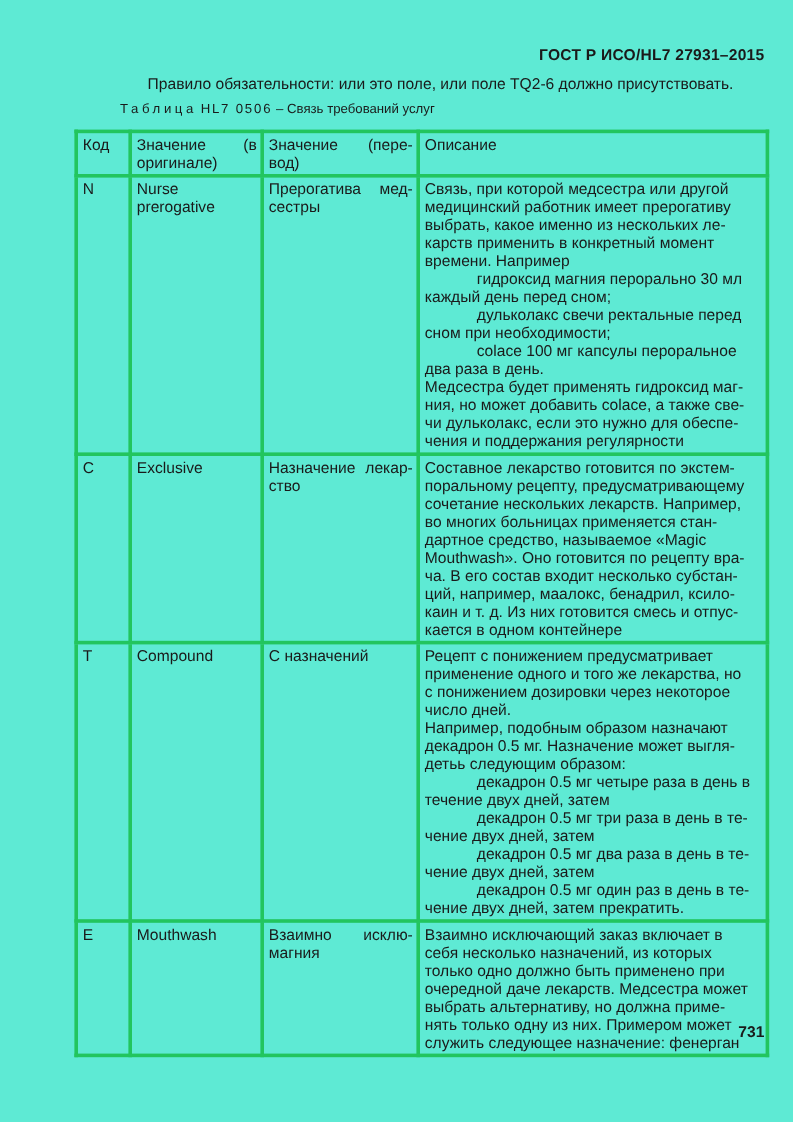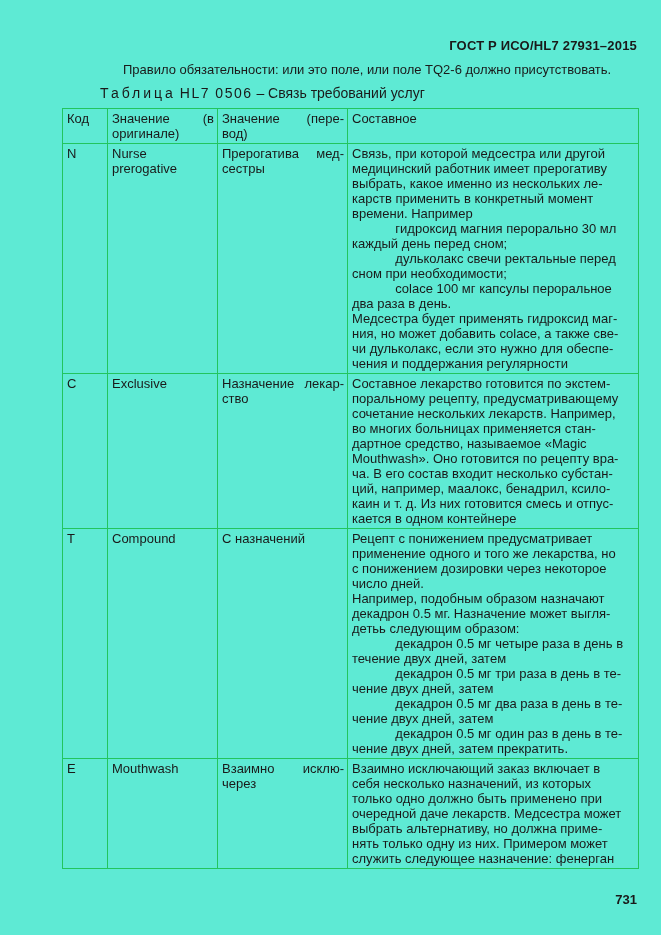--- a/index.html
+++ b/index.html
@@ -31,49 +31,49 @@
     right: 24px;
     font-size: 13px;
     line-height: 15px;
     margin-left: 23px;
   }
   .caption {
     position: absolute;
     top: 85px;
     left: 100px;
     right: 28px;
-    font-size: 14px;
+    font-size: 11px;
     white-space: nowrap;
   }
   .caption .ls-wide { letter-spacing: 3px; }
   .caption .ls-mid  { letter-spacing: 1.5px; }
   table.hl7 {
     position: absolute;
     top: 108px;
     left: 62px;
     width: 576px;
     border-collapse: collapse;
     table-layout: fixed;
     font-size: 13px;
   }
   table.hl7 td {
-    border: 1px solid #22c55e;
+    border: 3px solid #22c55e;
     vertical-align: top;
     padding: 2px 3px 2px 4px;
     line-height: 15px;
     white-space: pre-wrap;
     overflow: hidden;
   }
   .jspread {
     text-align: justify;
     text-align-last: justify;
   }
   .page-number {
     position: absolute;
-    top: 892px;
+    top: 852px;
     right: 24px;
     font-weight: bold;
     font-size: 13px;
   }
 </style>
 </head>
 <body>
 
 <div class="page">
 
@@ -90,21 +90,21 @@
       <col style="width:130px">
       <col style="width:291px">
     </colgroup>
     <tbody id="table-body">
       <tr>
         <td>Код</td>
         <td class="maybe-spread jspread">Значение (в
 оригинале)</td>
         <td class="maybe-spread jspread">Значение (пере-
 вод)</td>
-        <td>Составное</td>
+        <td>Описание</td>
       </tr>
     <tr>
     <td>N</td>
     <td class="maybe-spread jspread">Nurse
 prerogative</td>
     <td class="maybe-spread jspread">Прерогатива мед-
 сестры</td>
     <td>Связь, при которой медсестра или другой
 медицинский работник имеет прерогативу
 выбрать, какое именно из нескольких ле-
@@ -154,21 +154,21 @@
 чение двух дней, затем
             декадрон 0.5 мг два раза в день в те-
 чение двух дней, затем
             декадрон 0.5 мг один раз в день в те-
 чение двух дней, затем прекратить.</td>
   </tr>
         <tr>
     <td>E</td>
     <td class="maybe-spread">Mouthwash</td>
     <td class="maybe-spread jspread">Взаимно исклю-
-через</td>
+магния</td>
     <td>Взаимно исключающий заказ включает в
 себя несколько назначений, из которых
 только одно должно быть применено при
 очередной даче лекарств. Медсестра может
 выбрать альтернативу, но должна приме-
 нять только одну из них. Примером может
 служить следующее назначение: фенерган</td>
   </tr>
       </tbody>
   </table>

